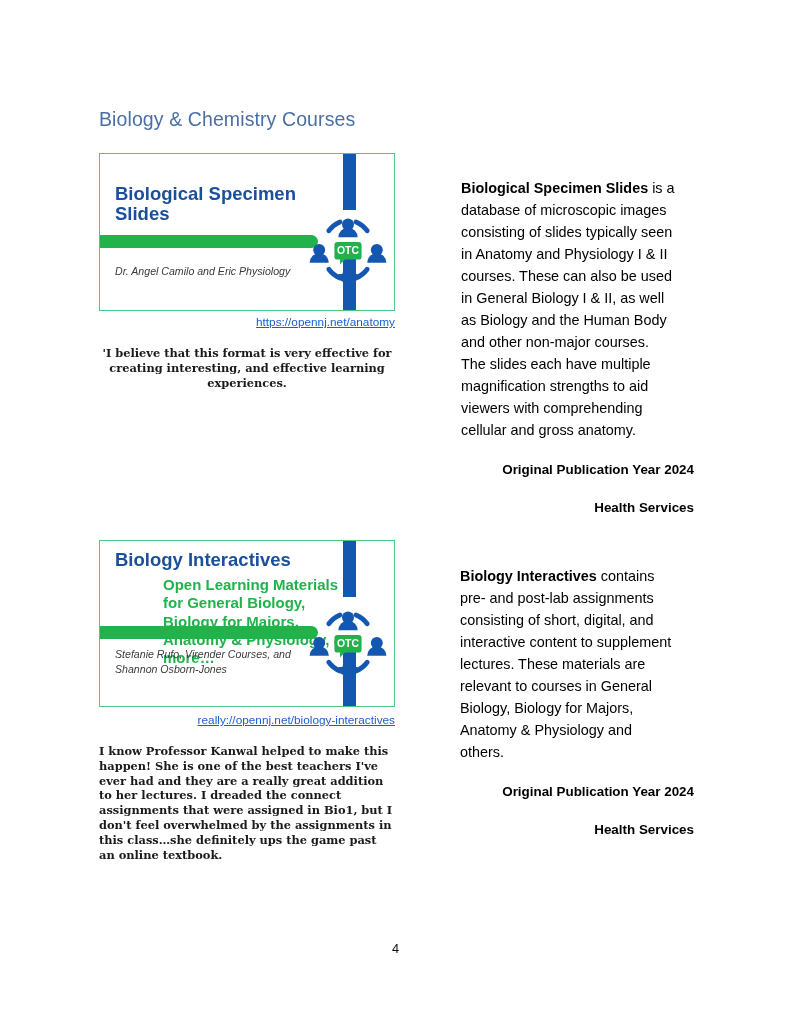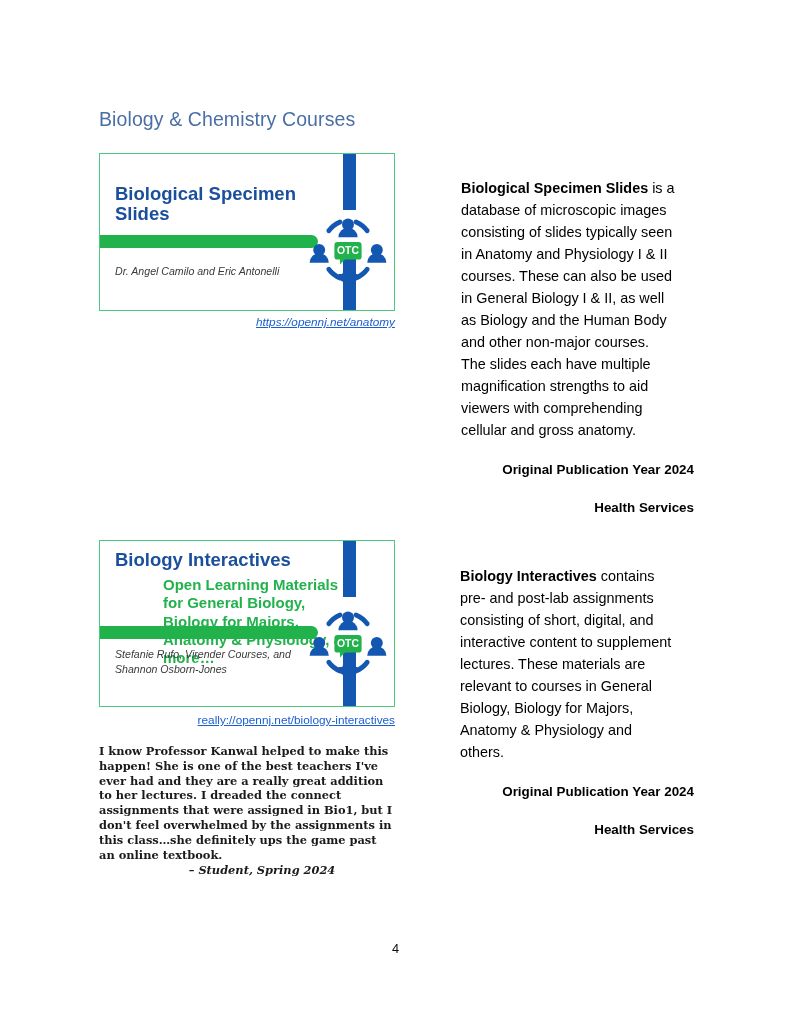--- a/index.html
+++ b/index.html
@@ -116,21 +116,21 @@
   
   .card-url {
     position: absolute;
     text-align: right;
     color: #1a5fd0;
     text-decoration: underline;
     font-size: 11.8px;
     width: 296px;
     left: 99px;
   }
-  #url-1 { top: 315px; font-style: italic; }
+  #url-1 { top: 315px; }
   #url-2 { top: 713px; }
 
   
   .quote {
     position: absolute;
     left: 99px;
     width: 296px;
     font-family: "DejaVu Serif", serif;
     font-weight: bold;
     color: #1a1a1a;
@@ -190,21 +190,21 @@
   <div class="entry" id="entry-1">
 
     <div class="card" id="card-1">
       <div class="card-blue-bar top"></div>
       <div class="card-blue-bar bottom"></div>
 
       <div class="card-title">Biological Specimen Slides</div>
 
       <div class="card-green-bar"></div>
 
-      <div class="card-authors">Dr. Angel Camilo and Eric Antonelli</div>
+      <div class="card-authors">Dr. Angel Camilo and Eric Physiology</div>
 
       <svg class="otc-logo" viewBox="0 0 100 100">
 
         <circle cx="50" cy="18" r="7.5" fill="#1457b0"></circle>
         <path d="M38 34 a12 12 0 0 1 24 0 z" fill="#1457b0"></path>
 
         <circle cx="50" cy="82" r="7.5" fill="#1457b0"></circle>
         <path d="M38 98 a12 12 0 0 1 24 0 z" fill="#1457b0" transform="rotate(180 50 89)"></path>
 
         <circle cx="14" cy="50" r="7.5" fill="#1457b0"></circle>
@@ -220,20 +220,21 @@
 
         <rect x="33" y="40" width="34" height="22" rx="4" fill="#22b24c"></rect>
         <path d="M40 61 L40 68 L47 61 z" fill="#22b24c"></path>
         <text x="50" y="55.5" font-family="Liberation Sans, sans-serif" font-size="13" font-weight="bold" fill="#ffffff" text-anchor="middle">OTC</text>
       </svg>
     </div>
 
     <div class="card-url" id="url-1">https://opennj.net/anatomy</div>
 
     <div class="quote" id="quote-1">
+      <span>'I believe that this format is very effective for creating interesting, and effective learning experiences.</span>
     </div>
 
     <div class="desc" id="desc-1">
       <p style="margin:17px;">
         <span class="lead">Biological Specimen Slides</span><span> is a database of microscopic images consisting of slides typically seen in Anatomy and Physiology I &amp; II courses. These can also be used in General Biology I &amp; II, as well as Biology and the Human Body and other non-major courses. The slides each have multiple magnification strengths to aid viewers with comprehending cellular and gross anatomy.</span>
       </p>
       <div class="desc-meta">Original Publication Year 2024</div>
       <div class="desc-meta">Health Services</div>
     </div>
   </div>
@@ -268,21 +269,20 @@
         <rect x="33" y="40" width="34" height="22" rx="4" fill="#22b24c"></rect>
         <path d="M40 61 L40 68 L47 61 z" fill="#22b24c"></path>
         <text x="50" y="55.5" font-family="Liberation Sans, sans-serif" font-size="13" font-weight="bold" fill="#ffffff" text-anchor="middle">OTC</text>
       </svg>
     </div>
 
     <div class="card-url" id="url-2">really://opennj.net/biology-interactives</div>
 
     <div class="quote" id="quote-2">
       <span>I know Professor Kanwal helped to make this happen! She is one of the best teachers I've ever had and they are a really great addition to her lectures. I dreaded the connect assignments that were assigned in Bio1, but I don't feel overwhelmed by the assignments in this class…she definitely ups the game past an online textbook.</span>
-      <span class="quote-attrib">– Student, Spring 2024</span>
     </div>
 
     <div class="desc" id="desc-2">
       <p style="margin:16px;">
         <span class="lead">Biology Interactives</span><span> contains pre- and post-lab assignments consisting of short, digital, and interactive content to supplement lectures. These materials are relevant to courses in General Biology, Biology for Majors, Anatomy &amp; Physiology and others.</span>
       </p>
       <div class="desc-meta">Original Publication Year 2024</div>
       <div class="desc-meta">Health Services</div>
     </div>
   </div>

